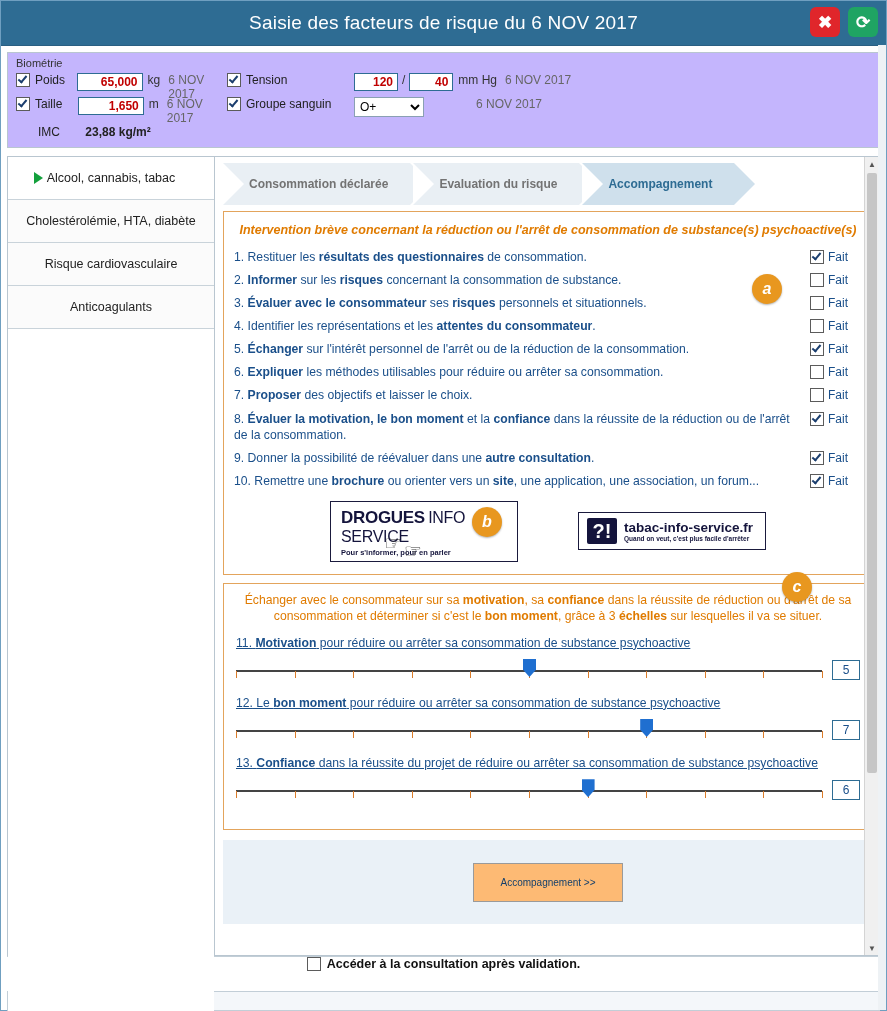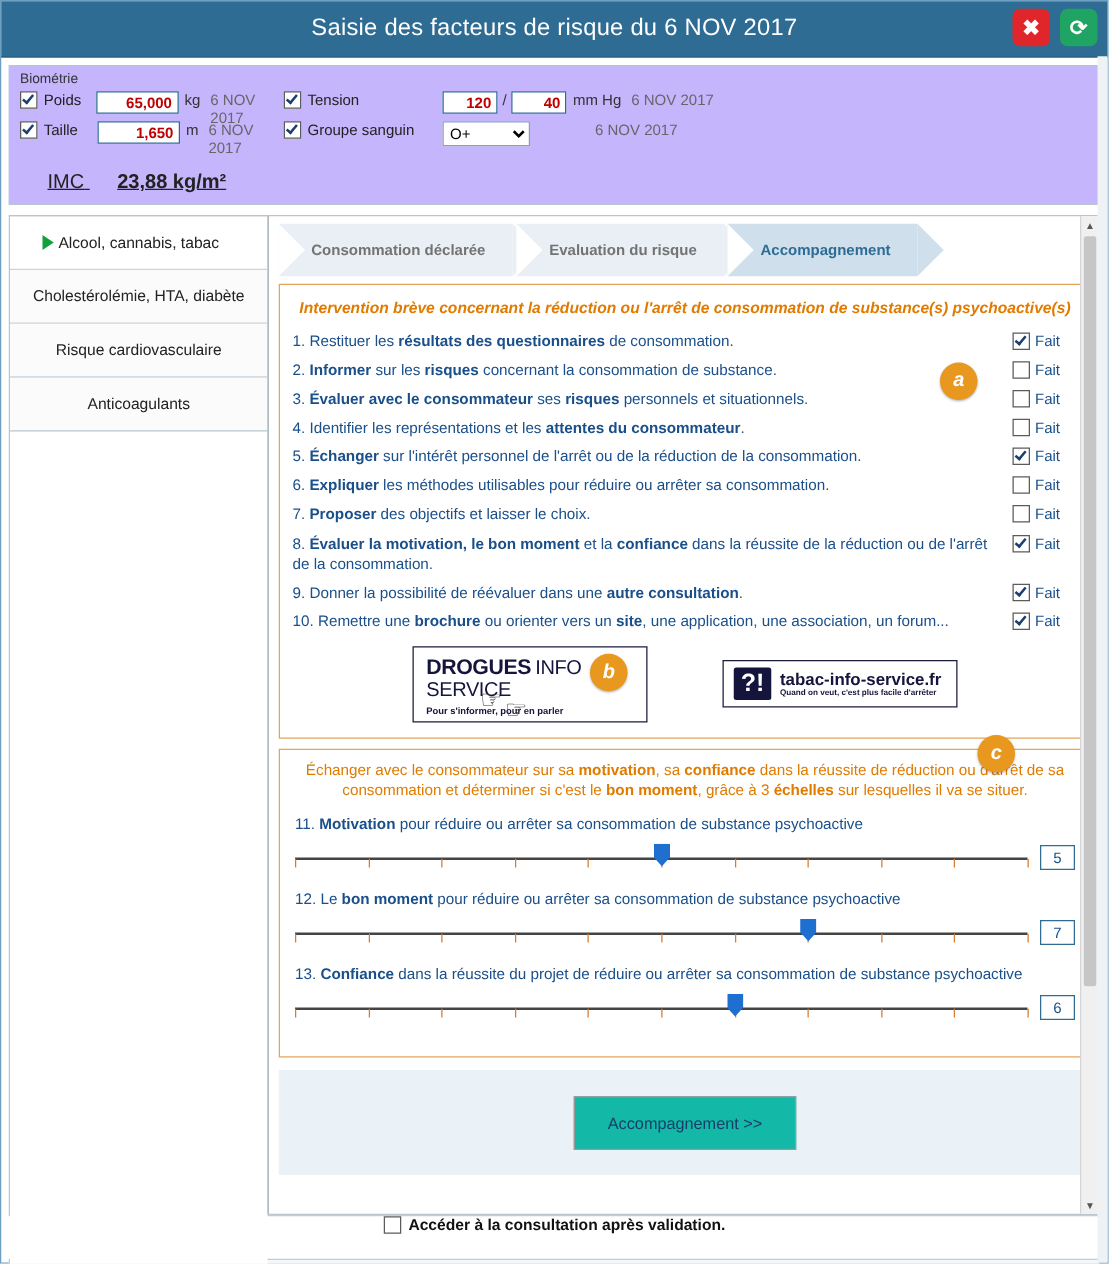--- a/index.html
+++ b/index.html
@@ -113,21 +113,21 @@
     font-weight: bold;
     text-align: right;
     padding: 1px 4px;
     width: 56px;
     font-size: 12px;
   }
   .unit { margin: 0 8px 0 5px; color: #333; }
   .bdate { color: #666; }
   .bio-right { padding-left: 6px; }
   .tension-sep { margin: 0 4px; color: #333; }
-  .imc-row { font-size: 16px; padding-left: 22px; margin-top: 16px; text-decoration: underline; }
+  .imc-row { font-size: 12px; padding-left: 22px; margin-top: 4px; }
   .imc-row b { margin-left: 22px; }
   select.bloodgroup {
     border: 1px solid #8aa0b3;
     background: #fff;
     font-size: 12px;
     padding: 1px;
     width: 70px;
   }
 
   
@@ -331,20 +331,21 @@
     font-size: 12.2px;
     line-height: 1.35;
     margin-bottom: 10px;
   }
   .panel2-intro b { font-weight: bold; }
   .scale-label {
     color: #1a4f8a;
     font-size: 12.2px;
     line-height: 1.32;
     margin-bottom: 6px;
+    text-decoration: underline;
   }
   .scale-row {
     display: flex;
     align-items: center;
     gap: 10px;
     margin-bottom: 12px;
   }
   .track-wrap {
     position: relative;
     flex: 1;
@@ -387,24 +388,24 @@
   
   .footer-area {
     margin-top: 10px;
     background: #eaf1f7;
     height: 84px;
     display: flex;
     align-items: center;
     justify-content: center;
   }
   .accomp-btn {
-    background: #14b8a6;
+    background: #fdba74;
     border: 1px solid #9a9a9a;
     color: #14406b;
-    font-size: 13px;
+    font-size: 10px;
     padding: 13px 26px;
     cursor: pointer;
   }
   .bottom-check {
     border-top: 1px solid #c2ced7;
     margin: 0 6px;
     height: 30px;
     display: flex;
     align-items: flex-start;
     justify-content: center;

